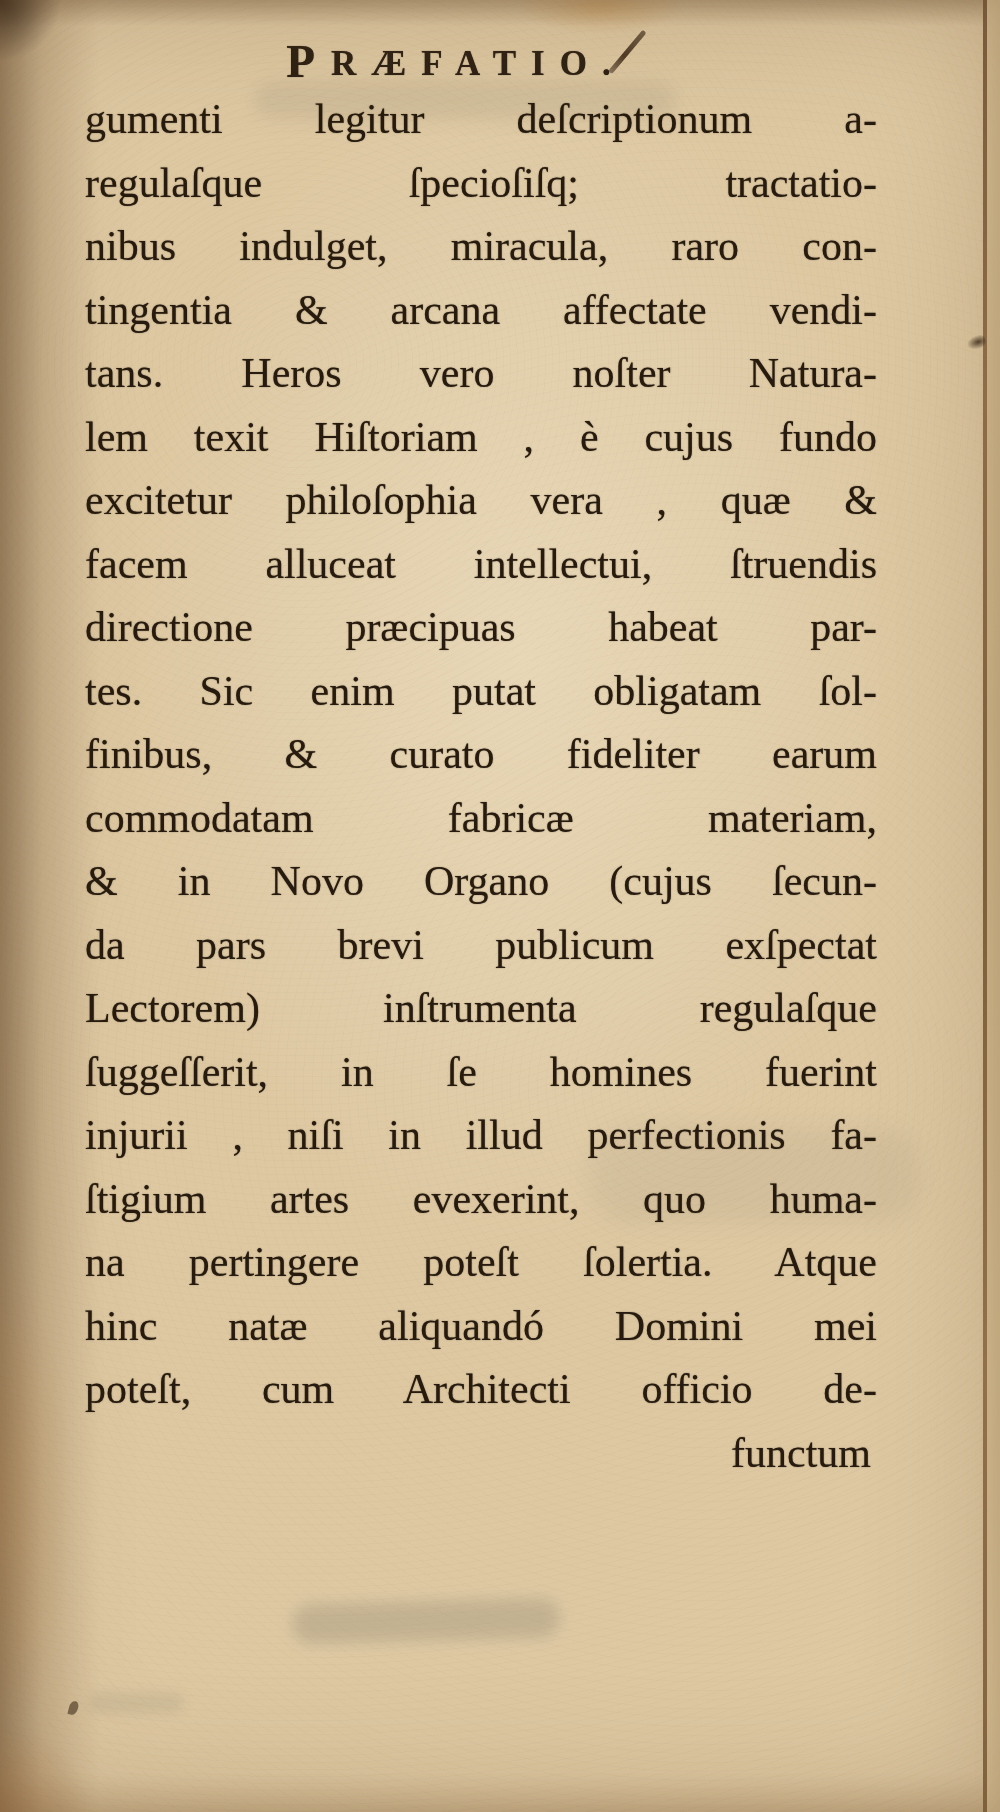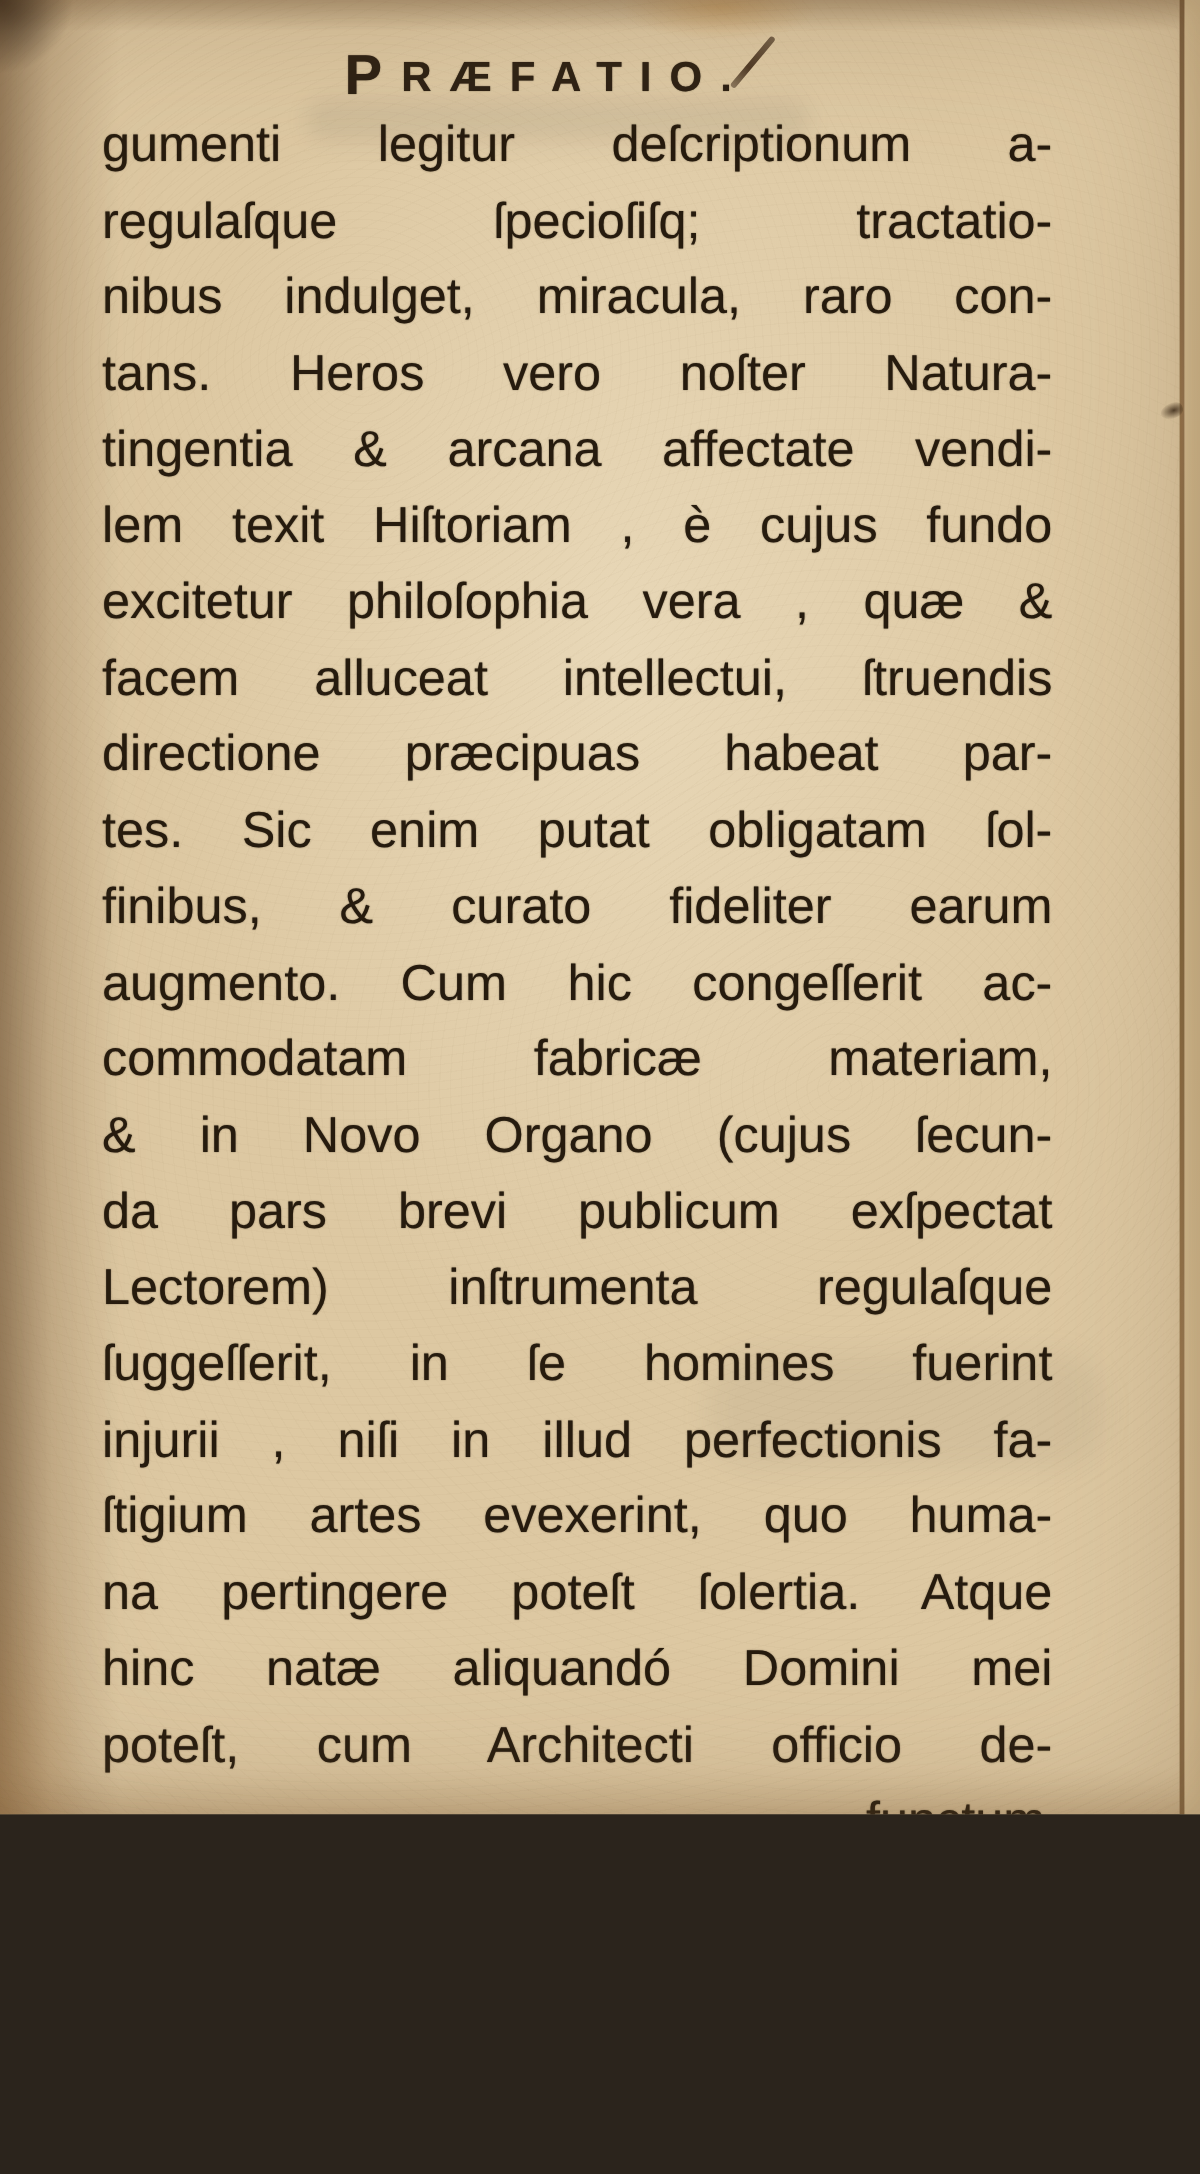--- a/index.html
+++ b/index.html
@@ -1,18 +1,18 @@
 <!DOCTYPE html>
 <html><head>
 <meta charset="utf-8">
 <style>
   html,body{margin:0;padding:0;background:#2b241c;}
   .page{
-    position:relative;width:1000px;height:1512px;overflow:hidden;
-    font-family:Liberation Sans, sans-serif;
+    position:relative;width:1000px;height:1812px;overflow:hidden;
+    font-family:Liberation Serif, serif;
     background-color:#ddc8a2;
     background-image:
       radial-gradient(ellipse 110px 38px at 600px 6px, rgba(186,125,48,0.32), rgba(186,125,48,0) 75%),
       radial-gradient(circle 85px at 0px 0px, rgba(42,30,20,0.88), rgba(42,30,20,0) 72%),
       radial-gradient(circle 120px at 0px 1812px, rgba(165,112,58,0.38), rgba(165,112,58,0) 75%),
       radial-gradient(ellipse 90px 300px at 0px 1500px, rgba(190,140,80,0.30), rgba(190,140,80,0) 80%),
       linear-gradient(to right, rgba(95,66,39,0.50) 0px, rgba(122,89,55,0.22) 42px, rgba(122,89,55,0) 100px),
       linear-gradient(to bottom, rgba(95,66,39,0.30) 0px, rgba(95,66,39,0) 26px),
       linear-gradient(to top, rgba(140,103,62,0.18) 0px, rgba(140,103,62,0) 40px),
       radial-gradient(ellipse 500px 760px at 52% 36%, rgba(243,231,205,0.50), rgba(243,231,205,0) 78%);
@@ -74,29 +74,28 @@
 
   <div class="pen-mark"></div>
   <div class="speck"></div>
 
   <div class="header"><span class="hp">P</span><span class="hr">RÆFATIO.</span></div>
 
   <div class="bodytext">
     <div class="line">gumenti legitur deſcriptionum a-</div>
     <div class="line">regulaſque ſpecioſiſq; tractatio-</div>
     <div class="line">nibus indulget, miracula, raro con-</div>
+    <div class="line">tingentia &amp; arcana affectate vendi-</div>
     <div class="line">tans. Heros vero noſter Natura-</div>
-    <div class="line">tingentia &amp; arcana affectate vendi-</div>
     <div class="line">lem texit Hiſtoriam , è cujus fundo</div>
     <div class="line">excitetur philoſophia vera , quæ &amp;</div>
     <div class="line">facem alluceat intellectui, ſtruendis</div>
     <div class="line">directione præcipuas habeat par-</div>
     <div class="line">tes. Sic enim putat obligatam ſol-</div>
     <div class="line">finibus, &amp; curato fideliter earum</div>
-    <div class="line">augmento. Cum hic congeſſerit ac-</div>
     <div class="line">commodatam fabricæ materiam,</div>
     <div class="line">&amp; in Novo Organo (cujus ſecun-</div>
     <div class="line">da pars brevi publicum exſpectat</div>
     <div class="line">Lectorem) inſtrumenta regulaſque</div>
     <div class="line">ſuggeſſerit, in ſe homines fuerint</div>
     <div class="line">injurii , niſi in illud perfectionis fa-</div>
     <div class="line">ſtigium artes evexerint, quo huma-</div>
     <div class="line">na pertingere poteſt ſolertia. Atque</div>
     <div class="line">hinc natæ aliquandó Domini mei</div>
     <div class="line">poteſt, cum Architecti officio de-</div>

